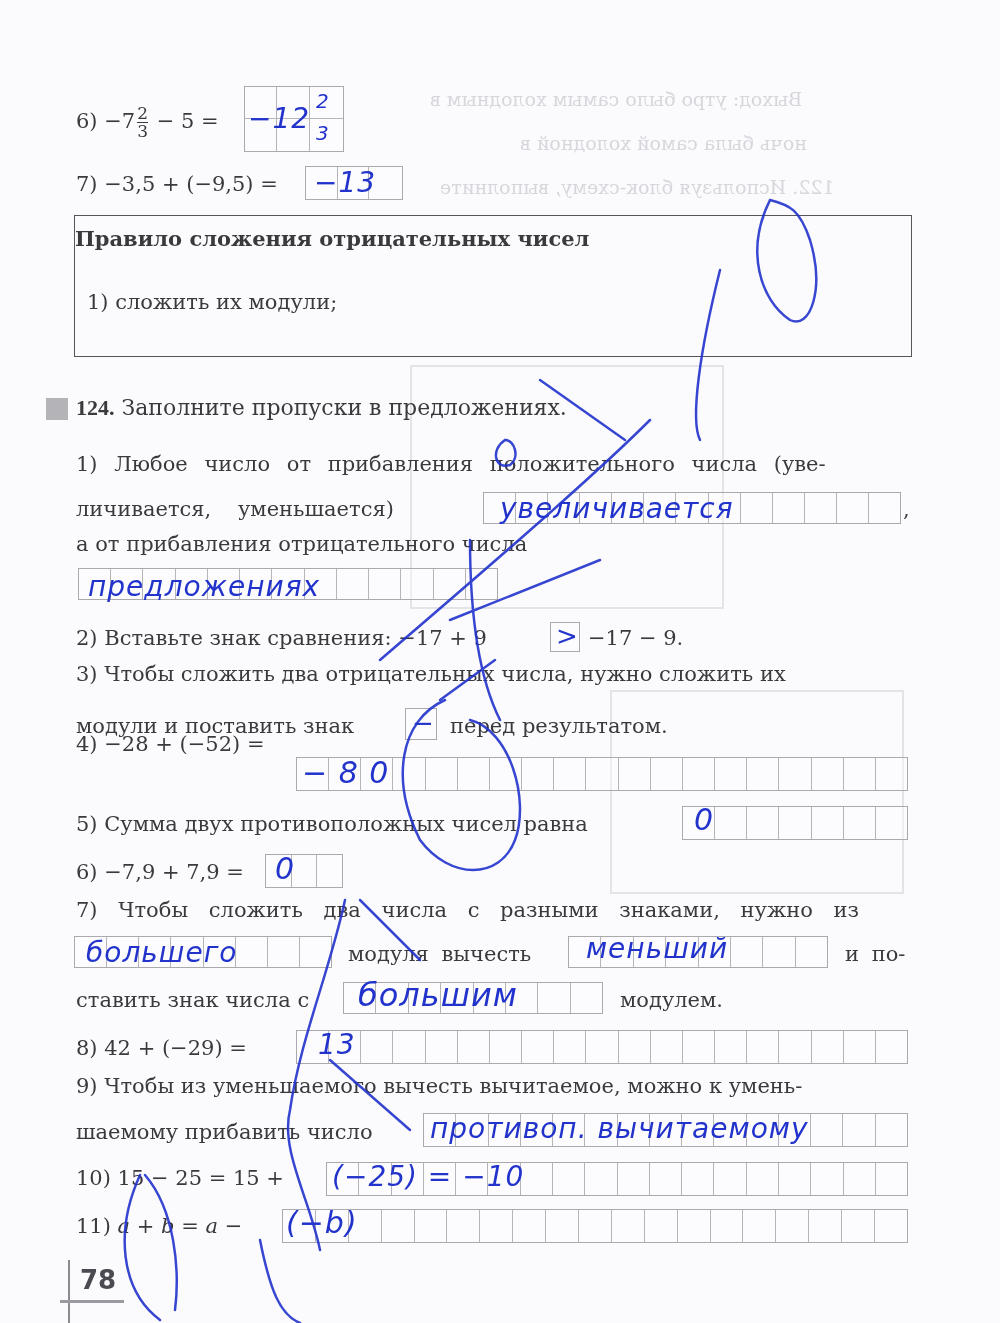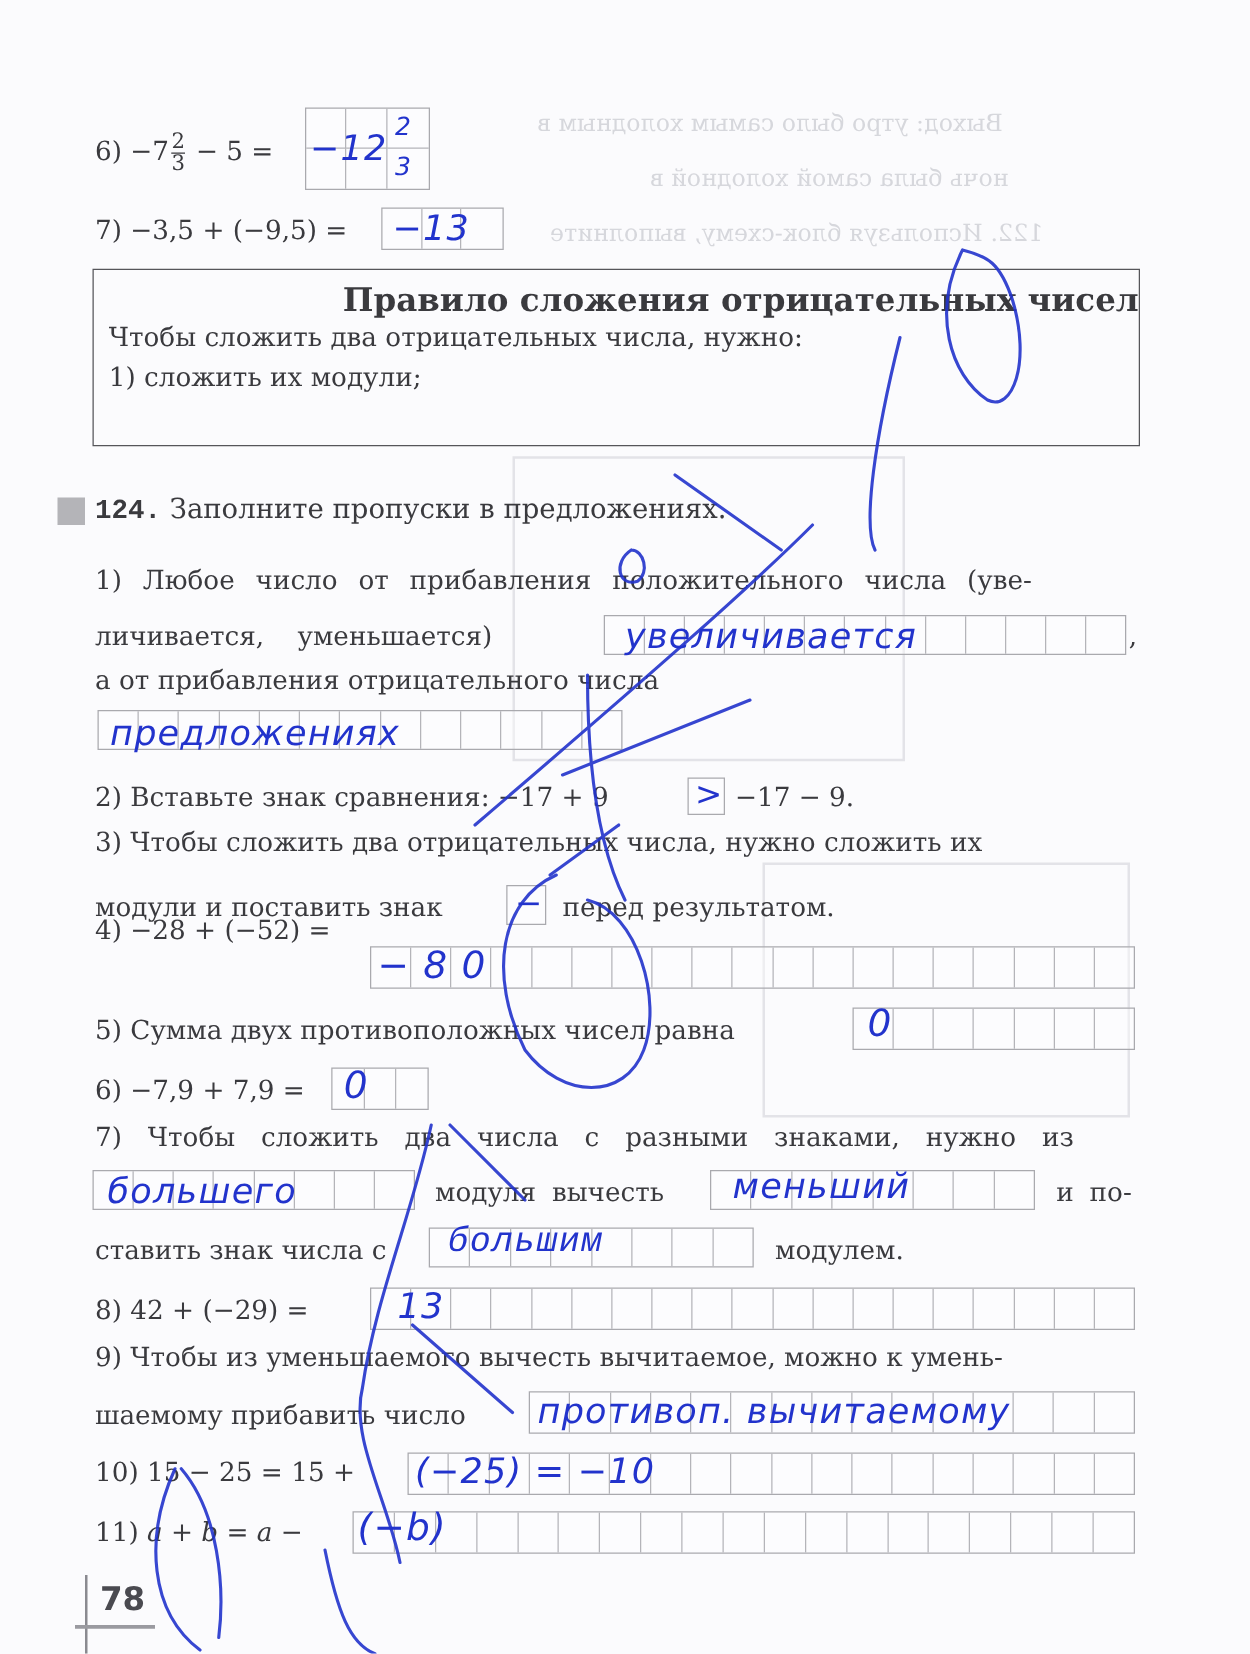--- a/index.html
+++ b/index.html
@@ -13,24 +13,24 @@
   .bleed-box { position: absolute; border: 2px solid #e3e3e8; }
   .line { position: absolute; font-size: 21px; white-space: nowrap; line-height: 28px; }
   .grid { position: absolute; display: flex; border: 1.5px solid #a9a9ae; box-sizing: border-box; background: rgba(255,255,255,0.4); }
   .grid .cell { border-right: 1px solid #b4b4b9; box-sizing: border-box; height: 100%; }
   .grid .cell:last-child { border-right: none; }
   .hw {
     position: absolute; color: #2233cc; font-family: "DejaVu Sans", "Liberation Sans", sans-serif;
     font-style: italic; white-space: nowrap; font-size: 24px; line-height: 30px; letter-spacing: 1px;
   }
   .rule-box { position: absolute; left: 74px; top: 215px; width: 838px; height: 142px; border: 1.5px solid #55555a; box-sizing: border-box; }
-  .rule-title { position: absolute; left: 0; right: 0; top: 10px; text-align: right; font-weight: bold; font-size: 26px; }
+  .rule-title { position: absolute; left: 0; right: 0; top: 10px; text-align: left; font-weight: bold; font-size: 21px; }
   .rule-line { position: absolute; left: 12px; font-size: 21px; }
   .task-marker { position: absolute; left: 46px; top: 398px; width: 22px; height: 22px; background: #b4b4b8; }
-  .task-num { font-family: Liberation Mono, monospace; font-weight: bold; text-align: center; }
+  .task-num { font-family: Liberation Serif, serif; font-weight: bold; text-align: center; }
   .frac { display: inline-block; vertical-align: middle; text-align: center; font-size: 17px; line-height: 17px; margin: 0 2px; }
   .frac span { display: block; }
   .frac .den { border-top: 1.5px solid #3a3a3e; }
   .page-num { position: absolute; left: 80px; top: 1265px; font-family: "DejaVu Sans", "Liberation Sans", sans-serif; font-weight: bold; font-size: 26px; color: #4a4a50; }
   .page-vline { position: absolute; left: 68px; top: 1260px; width: 2px; height: 63px; background: #8a8a90; }
   .page-hline { position: absolute; left: 60px; top: 1300px; width: 64px; height: 3px; background: #9a9aa0; }
   svg.scribble { position: absolute; left: 0; top: 0; pointer-events: none; }
 </style>
 </head>
 <body>
@@ -63,21 +63,20 @@
 </div>
 <div class="grid" style="left:305px; top:166px; width:98px; height:34px;">
   <div class="cell" style="width:33%"></div>
     <div class="cell" style="width:33%"></div>
     <div class="cell" style="width:34%"></div>
 </div>
 <div class="hw" style="left:314px; top:168px; font-size:28px;">−13</div>
 
 <div class="rule-box">
   <div class="rule-title">Правило сложения отрицательных чисел</div>
-  <div class="rule-line" style="top:42px;">Чтобы сложить два отрицательных числа, нужно:</div>
   <div class="rule-line" style="top:74px;">1) сложить их модули;</div>
 </div>
 
 <div class="task-marker"></div>
 <div class="line" style="left:76px; top:394px; font-size:22px;">
   <span class="task-num">124.</span>
   <span>Заполните пропуски в предложениях.</span>
 </div>
 
 <div class="line" style="left:76px; top:450px; word-spacing:10px;">
@@ -228,21 +227,21 @@
 <div class="grid" style="left:343px; top:982px; width:260px; height:32px;">
   <div class="cell" style="flex:1"></div>
     <div class="cell" style="flex:1"></div>
     <div class="cell" style="flex:1"></div>
     <div class="cell" style="flex:1"></div>
     <div class="cell" style="flex:1"></div>
     <div class="cell" style="flex:1"></div>
     <div class="cell" style="flex:1"></div>
     <div class="cell" style="flex:1"></div>
 </div>
-<div class="hw" style="left:358px; top:980px; font-size:28px;font-family:Liberation Mono, monospace;">большим</div>
+<div class="hw" style="left:358px; top:980px; font-size:32px;">большим</div>
 <div class="line" style="left:620px; top:986px;">модулем.</div>
 
 <div class="line" style="left:76px; top:1034px;">
   <span>8)</span>
   <span>42 + (−29) =</span>
 </div>
 <div class="grid" style="left:296px; top:1030px; width:612px; height:34px;">
   <div class="cell" style="flex:1"></div>
     <div class="cell" style="flex:1"></div>
     <div class="cell" style="flex:1"></div>

